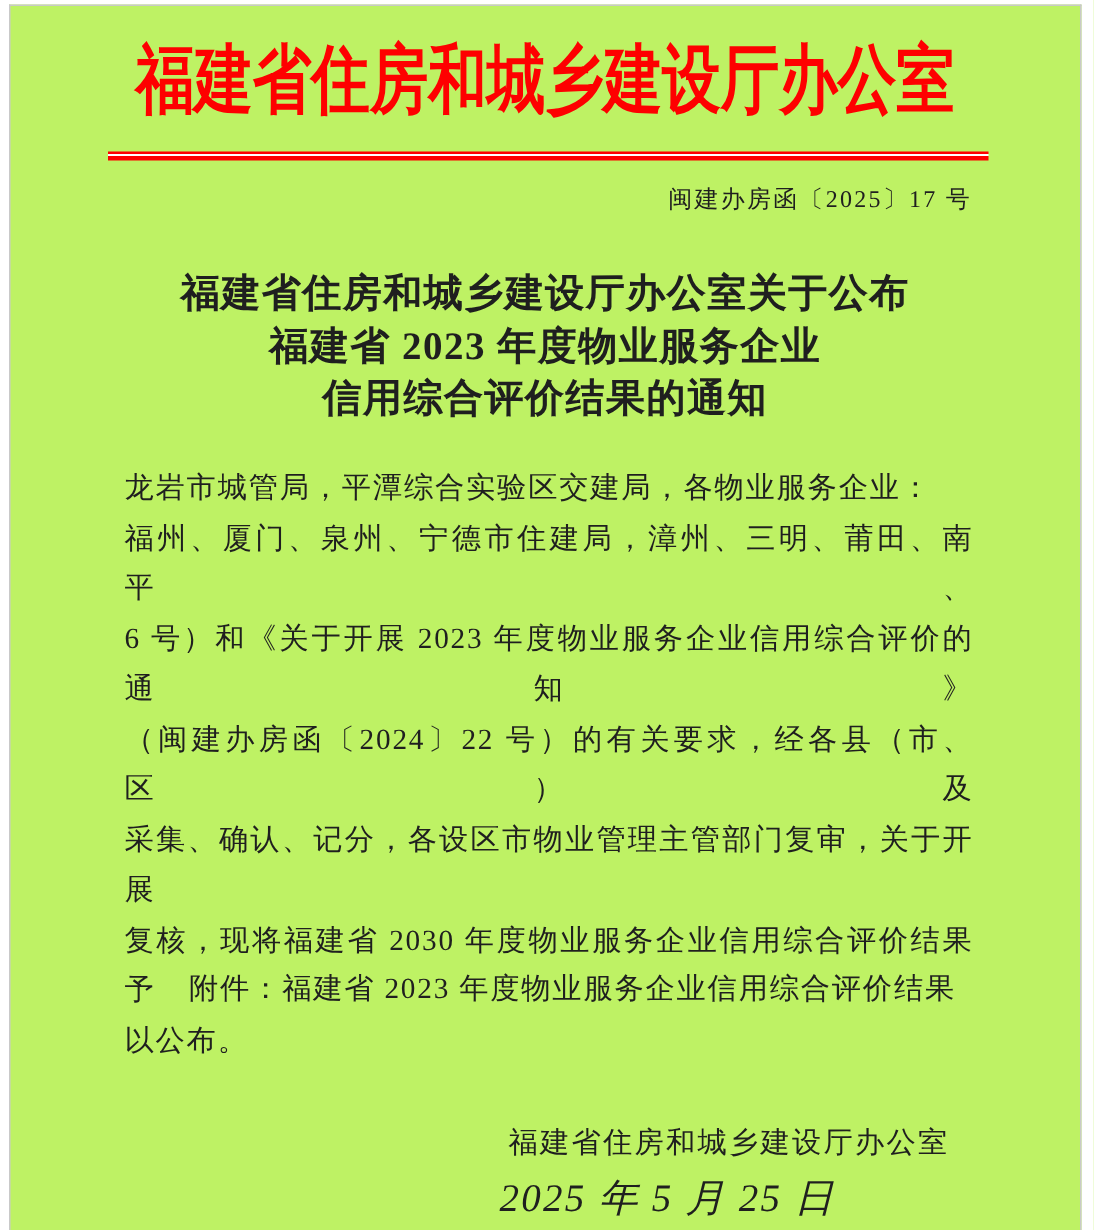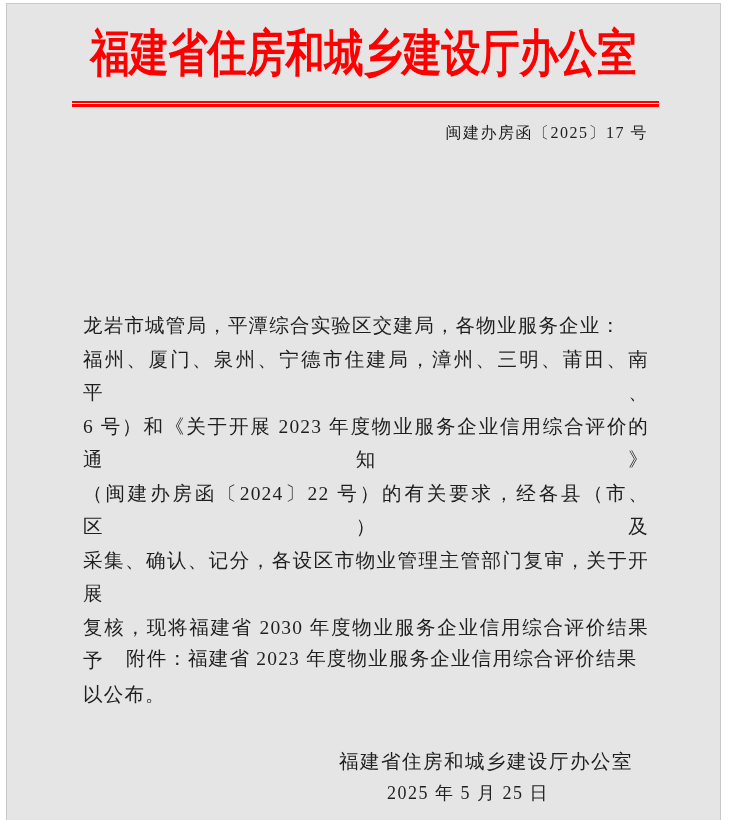--- a/index.html
+++ b/index.html
@@ -13,21 +13,21 @@
     width: 729px; height: 820px;
     background: #ffffff;
     font-family: "Liberation Serif", "DejaVu Serif", serif;
     color: var(--ink);
     overflow: hidden;
   }
   .page {
     position: absolute;
     left: 6px; top: 3px;
     width: 715px; height: 817px;
-    background: #e5e5e5;
+    background: #bef264;
     border: 1px solid var(--page-border);
     border-bottom: none;
   }
   .letterhead {
     position: absolute;
     top: 22px; left: 0; width: 100%;
     text-align: center;
     color: var(--accent-red);
     font-size: 50px;
     font-weight: bold;
@@ -92,37 +92,43 @@
     position: absolute;
     top: 744px; right: 87px;
     font-size: 19.5px;
     letter-spacing: 1.5px;
     white-space: nowrap;
   }
   .issue-date {
     position: absolute;
     top: 777px; left: 326px;
     width: 270px;
-    text-align: center;
-    font-size: 18px;
+    text-align: left;
+    font-size: 26px;
     letter-spacing: 1.5px;
     white-space: nowrap;
+    font-style: italic;
   }
 </style>
 </head>
 <body>
 
 <div class="page">
 
   <div class="letterhead">福建省住房和城乡建设厅办公室</div>
 
   <div class="red-rule"></div>
 
   <div class="doc-number">闽建办房函〔2025〕17 号</div>
 
+  <h1 class="notice-title">
+    <div>福建省住房和城乡建设厅办公室关于公布</div>
+    <div>福建省 2023 年度物业服务企业</div>
+    <div>信用综合评价结果的通知</div>
+  </h1>
 
   <div class="body-block">
     <p class="line">龙岩市城管局，平潭综合实验区交建局，各物业服务企业：</p>
     <p class="line j">福州、厦门、泉州、宁德市住建局，漳州、三明、莆田、南平、</p>
     <p class="line j">6 号）和《关于开展 2023 年度物业服务企业信用综合评价的通知》</p>
     <p class="line j">（闽建办房函〔2024〕22 号）的有关要求，经各县（市、区）及</p>
     <p class="line j">采集、确认、记分，各设区市物业管理主管部门复审，关于开展</p>
     <p class="line j">复核，现将福建省 2030 年度物业服务企业信用综合评价结果予</p>
     <p class="line">以公布。</p>
   </div>

